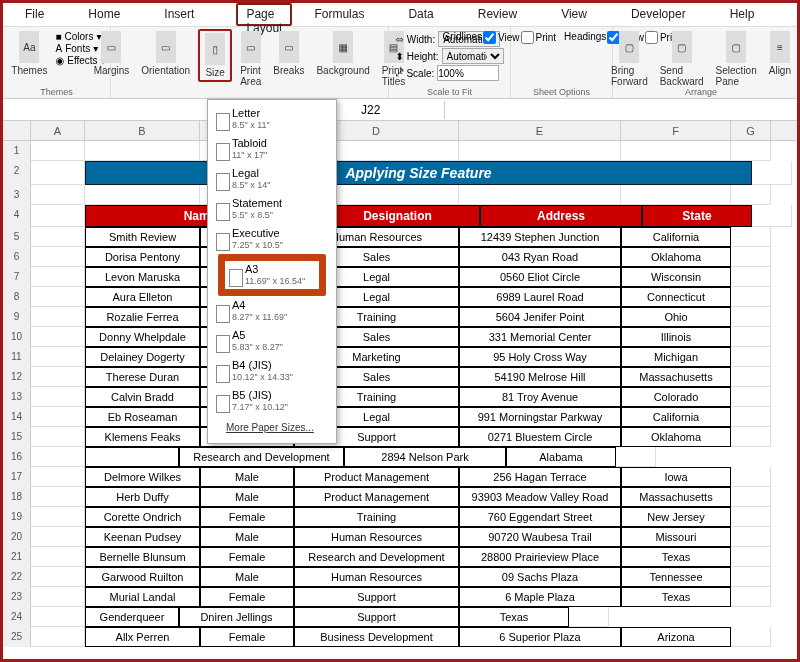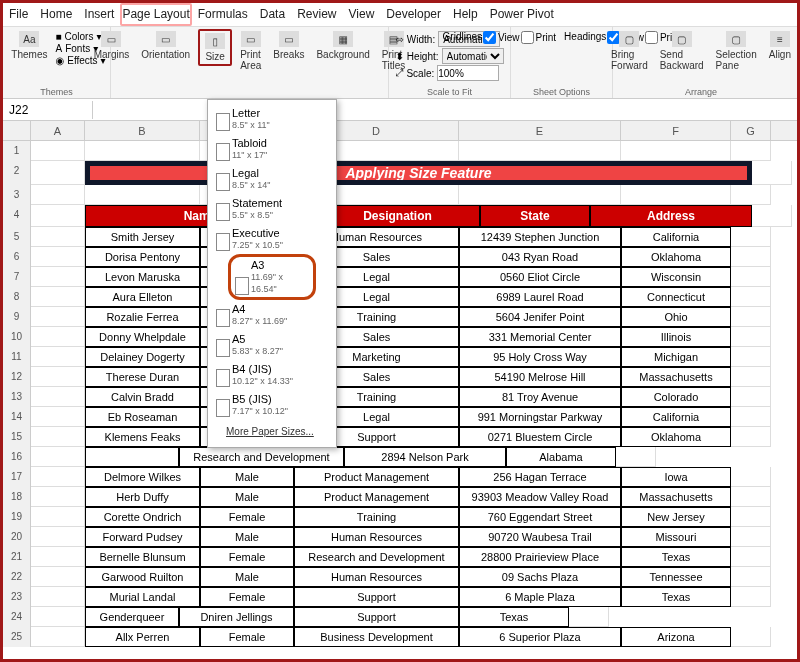--- a/index.html
+++ b/index.html
@@ -1,54 +1,54 @@
 <!DOCTYPE html>
 <html><head>
 <meta charset="utf-8">
 <style>
 * { box-sizing: border-box; margin: 0; padding: 0; font-family: "Segoe UI", Arial, sans-serif; }
 body { width: 800px; height: 662px; background: #fff; overflow: hidden; border: 3px solid #a01818; position: relative; }
 .menubar { display: flex; background: #fff; border-bottom: 1px solid #ddd; height: 24px; font-size: 12px; }
-.menubar .item { padding: 4px 6px; cursor: pointer; color: #222; }
-.menubar .item.active { border: 2px solid #fca5a5; border-radius: 2px; padding: 2px 0; }
+.menubar .item { padding: 4px 22px; cursor: pointer; color: #222; }
+.menubar .item.active { border: 2px solid #7f1d1d; border-radius: 2px; padding: 2px 8px; margin-left: 20px; }
 .ribbon { display: flex; background: #f5f5f5; height: 72px; border-bottom: 1px solid #ccc; }
 .rgroup { border-right: 1px solid #ddd; display: flex; flex-direction: column; align-items: center; padding: 2px 6px; position: relative; height: 100%; }
 .rgroup .label { font-size: 9px; color: #666; position: absolute; bottom: 1px; left: 0; right: 0; text-align: center; }
 .rgroup .row { display: flex; align-items: flex-start; gap: 4px; flex: 1; }
 .rbtn { display: flex; flex-direction: column; align-items: center; font-size: 10px; color: #333; padding: 2px 4px; cursor: pointer; min-width: 34px; }
-.rbtn .icon { width: 20px; height: 16px; background: #ddd; margin-bottom: 2px; display: flex; align-items: center; justify-content: center; }
+.rbtn .icon { width: 20px; height: 32px; background: #ddd; margin-bottom: 2px; display: flex; align-items: center; justify-content: center; }
 .rbtn.small { min-width: 28px; }
 .rbtn.hl { border: 2px solid #a01818; border-radius: 2px; }
 .themes-left { display: flex; flex-direction: column; font-size: 10px; gap: 1px; padding-top: 2px; }
 .themes-left .trow { display: flex; align-items: center; gap: 3px; }
 .scalefit { font-size: 10px; display: flex; flex-direction: column; gap: 1px; padding-top: 2px; }
 .scalefit .srow { display: flex; align-items: center; gap: 3px; }
 .scalefit select, .scalefit input { font-size: 10px; height: 16px; width: 62px; border: 1px solid #aaa; }
 .sheetopts { font-size: 10px; display: flex; gap: 8px; padding-top: 2px; }
 .sheetopts .col { display: flex; flex-direction: row; gap: 1px; }
 .sheetopts label { display: flex; align-items: center; gap: 2px; }
-.namebox-row { display: flex; height: 22px; border-bottom: 1px solid #ccc; align-items: center; font-size: 12px; }
+.namebox-row { display: flex; height: 22px; border-bottom: 1px solid #ccc; align-items: center; font-size: 12px; justify-content: center; }
 .namebox { width: 90px; border: none; border-right: 1px solid #ccc; padding: 2px 6px; font-size: 12px; }
 .colheaders { display: flex; height: 20px; background: #f0f0f0; border-bottom: 1px solid #ccc; font-size: 11px; color: #555; }
 .rowhdr { width: 28px; border-right: 1px solid #ccc; text-align: center; line-height: 20px; background:#f0f0f0; }
 .colA { width: 54px; } .colB { width: 115px; } .colC { width: 94px; } .colD { width: 165px; } .colE { width: 162px; } .colF { width: 110px; } .colG { width: 40px; }
 .colheaders div { border-right: 1px solid #ccc; text-align: center; line-height: 20px; }
 .grid { position: relative; }
 .gridrow { display: flex; height: 20px; font-size: 11px; }
 .gridrow .rowhdr { height: 100%; font-size: 10px; line-height: 20px; color: #555; }
 .cell { border-right: 1px solid #ddd; border-bottom: 1px solid #ddd; height: 100%; overflow: hidden; white-space: nowrap; display: flex; align-items: center; justify-content: center; }
 .datacell { border: 1px solid #000; justify-content: center; }
-.titlebar { background: #ef4444; color: #fff; font-weight: bold; font-style: italic; font-size: 14px; justify-content: center; border: 5px solid #0f172a; }
+.titlebar { background: #0369a1; color: #fff; font-weight: bold; font-style: italic; font-size: 14px; justify-content: center; border: 1px solid #0f172a; }
 .thead { background: #cc0000; color: #fff; font-weight: bold; font-size: 12px; border: 1px solid #000; justify-content: center; }
 .dropdown { position: absolute; top: 96px; left: 204px; width: 130px; background: #fff; border: 1px solid #aaa; box-shadow: 2px 2px 6px rgba(0,0,0,0.3); z-index: 10; font-size: 11px; padding: 4px 0; }
 .dropdown .opt { display: flex; align-items: flex-end; gap: 2px; padding: 3px 8px; cursor: pointer; }
 .dropdown .opt .pgicon { width: 14px; height: 18px; border: 1px solid #888; flex-shrink: 0; }
 .dropdown .opt .txt { display: flex; flex-direction: column; line-height: 12px; }
 .dropdown .opt .sub { font-size: 9px; color: #666; }
-.dropdown .opt.sel { border: 3px solid #c2410c; border-radius: 12px; margin: 0 20px; padding: 2px 4px; }
+.dropdown .opt.sel { border: 7px solid #c2410c; border-radius: 2px; margin: 0 10px; padding: 2px 4px; }
 .dropdown .more { padding: 6px 18px; font-size: 10px; text-decoration: underline; color: #333; cursor: pointer; }
 </style>
 </head>
 <body>
 
 <div class="menubar" id="menubar">
     <div class="item">File</div>
     <div class="item">Home</div>
     <div class="item">Insert</div>
     <div class="item active">Page Layout</div>
@@ -224,28 +224,28 @@
       <div class="cell colD"></div>
       <div class="cell colE"></div>
       <div class="cell colF"></div>
       <div class="cell colG"></div>
     </div>
     <div class="gridrow" style="height: 22px;">
       <div class="rowhdr">4</div>
       <div class="cell colA"></div>
       <div class="cell thead" style="width:230px">Name</div>
       <div class="cell thead colD">Designation</div>
+      <div class="cell thead colE">Address</div>
       <div class="cell thead colF">State</div>
-      <div class="cell thead colE">Address</div>
       <div class="cell colG"></div>
     </div>
     <div class="gridrow">
       <div class="rowhdr">5</div>
       <div class="cell colA"></div>
-      <div class="cell datacell colB">Smith Jersey</div>
+      <div class="cell datacell colB">Smith Review</div>
       <div class="cell datacell colC"></div>
       <div class="cell datacell colD">Human Resources</div>
       <div class="cell datacell colE">12439 Stephen Junction</div>
       <div class="cell datacell colF">California</div>
       <div class="cell colG"></div>
     </div>
     <div class="gridrow">
       <div class="rowhdr">6</div>
       <div class="cell colA"></div>
       <div class="cell datacell colB">Dorisa Pentony</div>
@@ -380,21 +380,21 @@
       <div class="cell datacell colB">Corette Ondrich</div>
       <div class="cell datacell colC">Female</div>
       <div class="cell datacell colD">Training</div>
       <div class="cell datacell colE">760 Eggendart Street</div>
       <div class="cell datacell colF">New Jersey</div>
       <div class="cell colG"></div>
     </div>
     <div class="gridrow">
       <div class="rowhdr">20</div>
       <div class="cell colA"></div>
-      <div class="cell datacell colB">Forward Pudsey</div>
+      <div class="cell datacell colB">Keenan Pudsey</div>
       <div class="cell datacell colC">Male</div>
       <div class="cell datacell colD">Human Resources</div>
       <div class="cell datacell colE">90720 Waubesa Trail</div>
       <div class="cell datacell colF">Missouri</div>
       <div class="cell colG"></div>
     </div>
     <div class="gridrow">
       <div class="rowhdr">21</div>
       <div class="cell colA"></div>
       <div class="cell datacell colB">Bernelle Blunsum</div>

